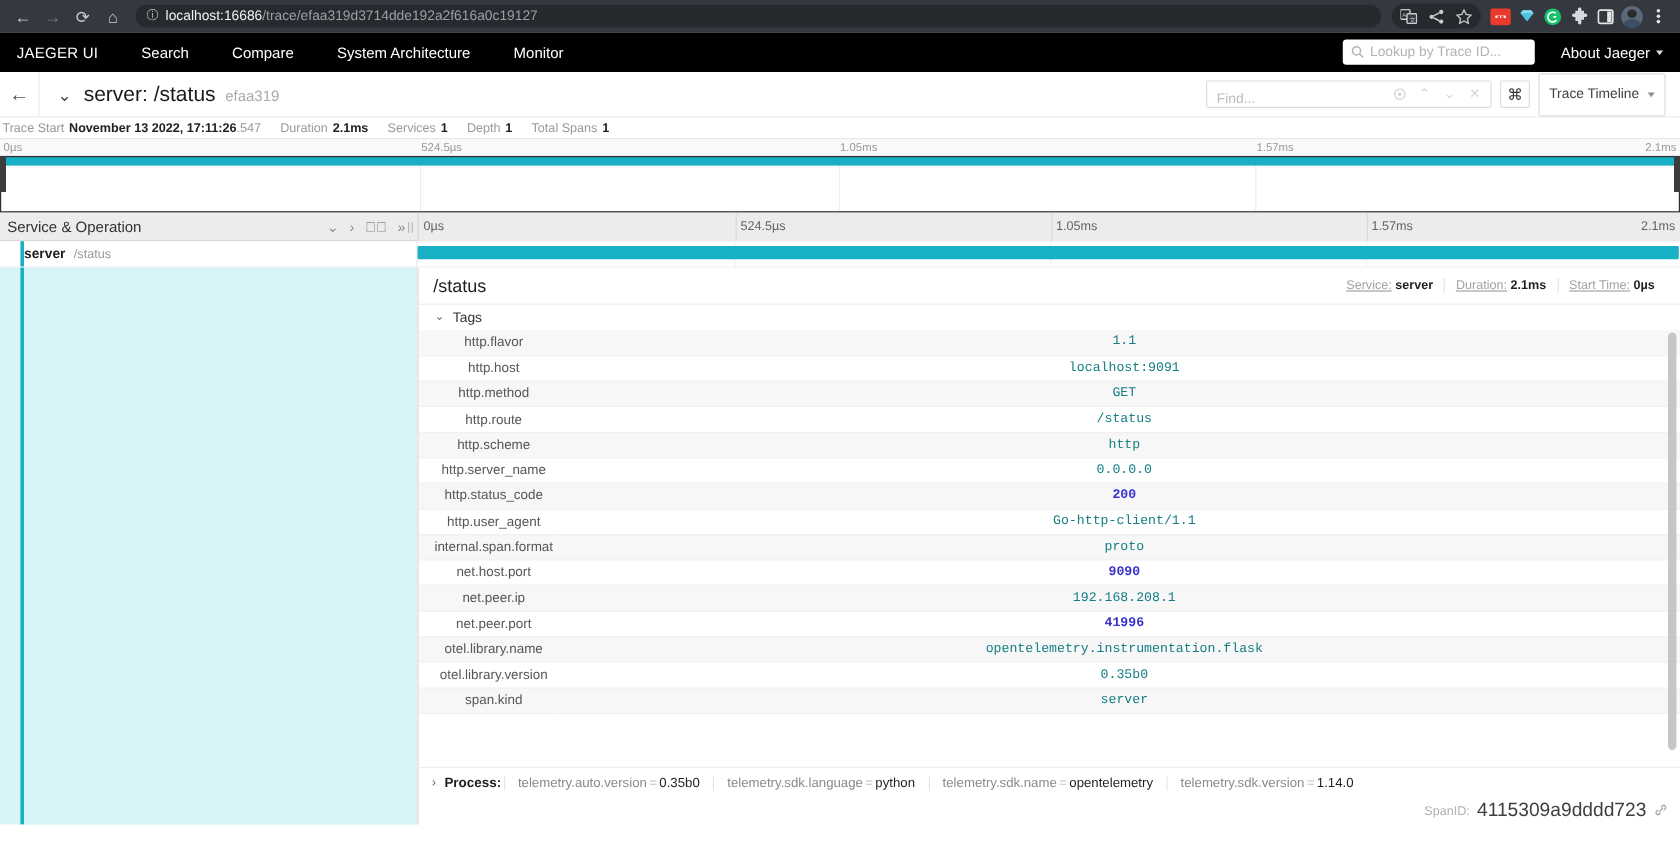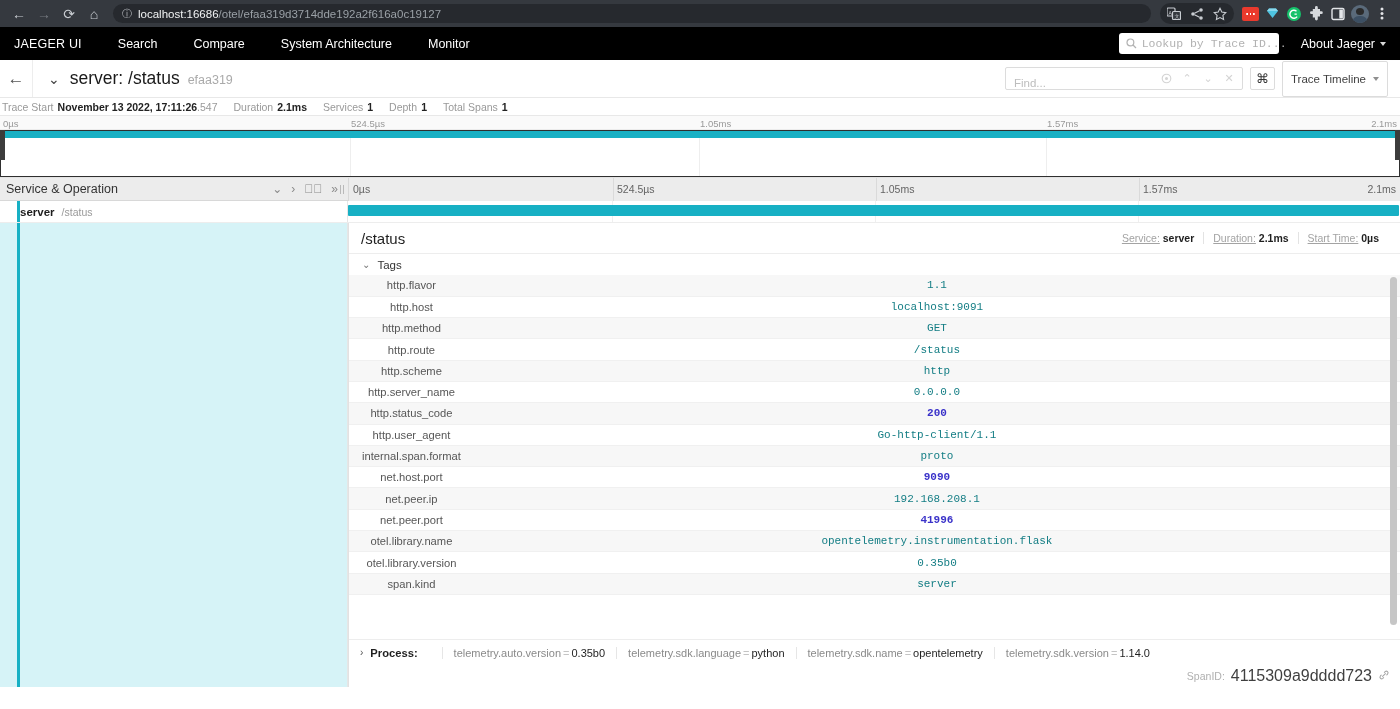--- a/index.html
+++ b/index.html
@@ -113,21 +113,21 @@
     height: 21px;
     background: #fff;
     border-radius: 3px;
     display: flex;
     align-items: center;
     padding: 0 7px;
     gap: 5px;
     margin-right: 22px;
   }
   .lookup svg { flex: 0 0 auto; }
-  .lookup span { color: #b2b2b2; font-size: 11.5px; white-space: nowrap; font-family: Liberation Mono, monospace; }
+  .lookup span { color: #b2b2b2; font-size: 11.5px; white-space: nowrap; }
   .about { font-size: 12.5px; display: flex; align-items: center; gap: 5px; white-space: nowrap; }
   .caret-dn {
     width: 0; height: 0;
     border-left: 3.5px solid transparent;
     border-right: 3.5px solid transparent;
     border-top: 4px solid currentColor;
     opacity: .85;
   }
 
   
@@ -441,21 +441,21 @@
   .sd-process {
     height: 26px;
     display: flex; align-items: center;
     border-top: 1px solid #ededed;
     padding-left: 11px;
     gap: 0;
     flex: 0 0 auto;
     background: #fff;
   }
   .sd-process .chev { color: #555; font-size: 10px; margin-right: 7px; }
-  .sd-process .plabel { font-size: 11.2px; font-weight: bold; color: #1f1f1f; margin-right: 24px; white-space: nowrap; text-align: center; }
+  .sd-process .plabel { font-size: 11.2px; font-weight: bold; color: #1f1f1f; margin-right: 2px; white-space: nowrap; text-align: center; }
   .sd-process .pchunk {
     font-size: 11px;
     padding: 0 11px;
     border-left: 1px solid #e6e6e6;
     white-space: nowrap;
   }
   .sd-process .pchunk:first-of-type { border-left: none; padding-left: 0; }
   .sd-process .pk { color: #8a8a8a; }
   .sd-process .peq { color: #c4c4c4; padding: 0 2px; }
   .sd-process .pv { color: #1f1f1f; }
@@ -475,21 +475,21 @@
 </head>
 <body>
 
 <div class="browser-bar">
   <div class="nav-btn">←</div>
   <div class="nav-btn dim">→</div>
   <div class="nav-btn">⟳</div>
   <div class="nav-btn">⌂</div>
   <div class="omnibox">
     <span class="info-icon">ⓘ</span>
-    <span class="url"><span>localhost:16686</span><span class="path">/otel/efaa319d3714dde192a2f616a0c19127</span></span>
+    <span class="url"><span>localhost:16686</span><span class="path">/trace/efaa319d3714dde192a2f616a0c19127</span></span>
   </div>
   <div class="chrome-right">
     <div class="chrome-pill">
       <span class="ic">
         <svg width="14" height="14" viewBox="0 0 14 14">
             <rect x="0" y="1" width="8" height="8" rx="1" fill="none" stroke="#c8ccd1" stroke-width="1.2"></rect>
             <rect x="5.5" y="4.5" width="8" height="8" rx="1" fill="#35393f" stroke="#c8ccd1" stroke-width="1.2"></rect>
             <text x="1.5" y="7.5" font-size="5" fill="#c8ccd1">A</text>
             <text x="7.6" y="11" font-size="5" fill="#c8ccd1">文</text>
           </svg>

